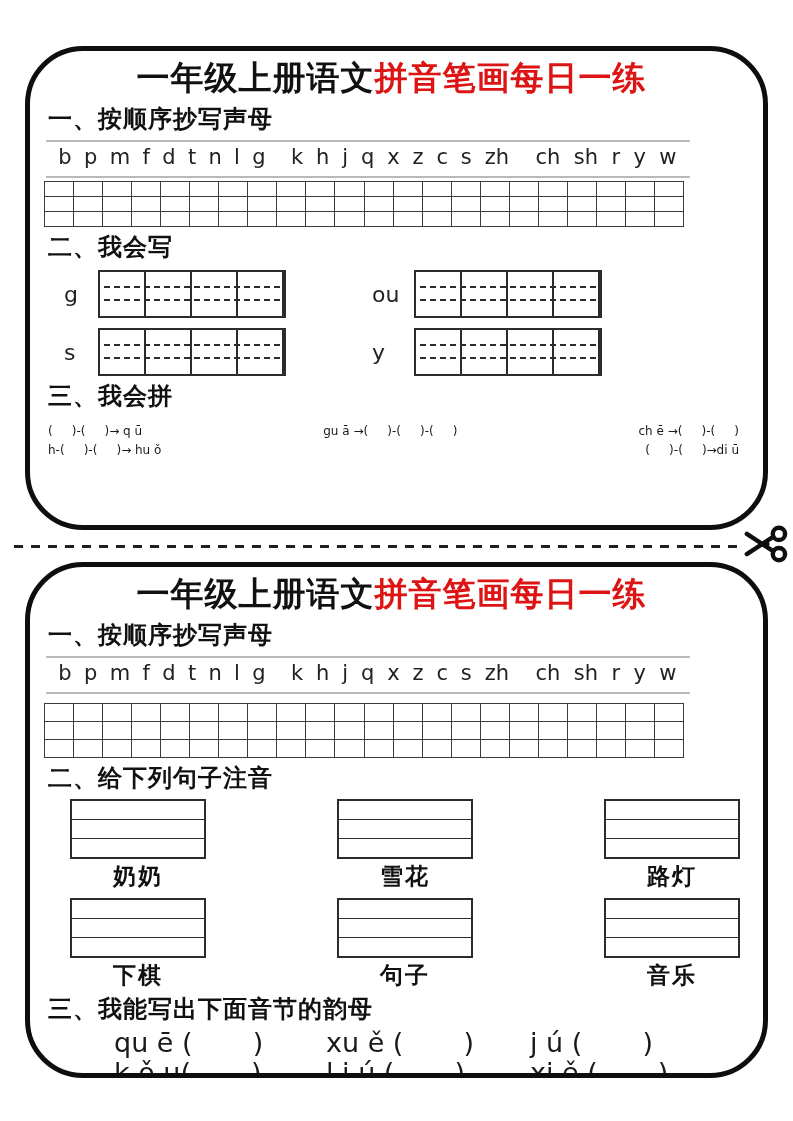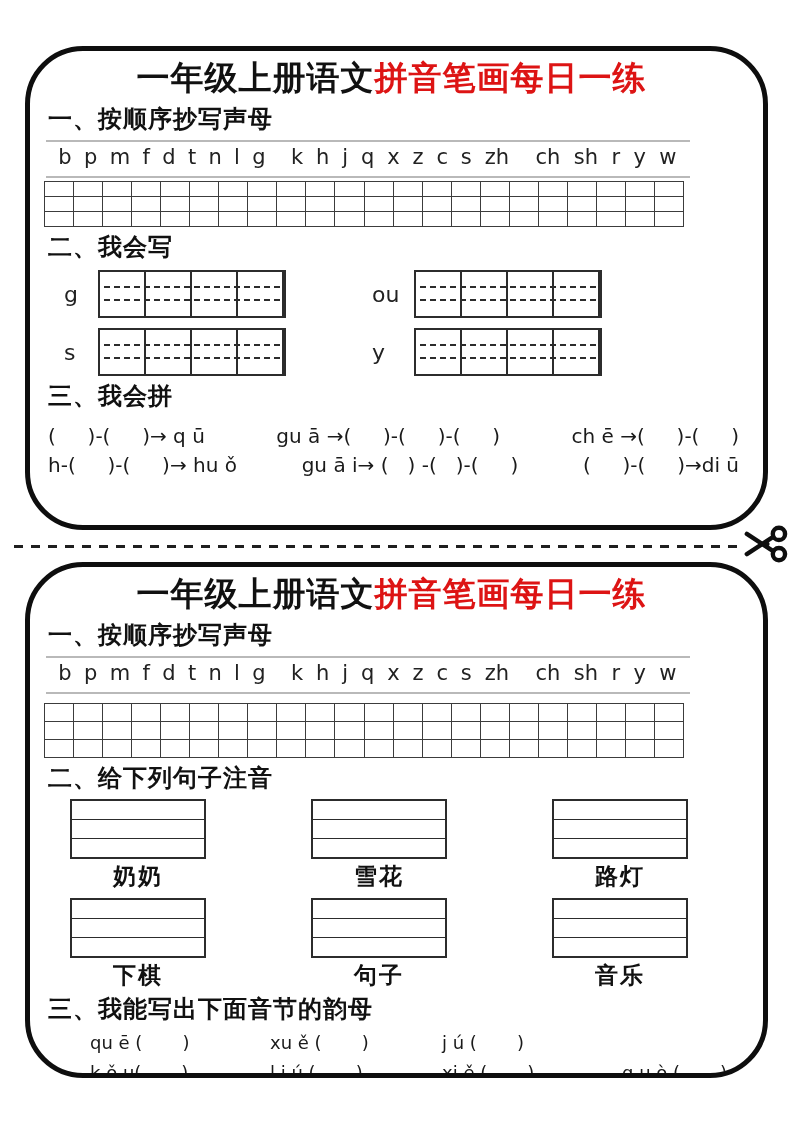--- a/index.html
+++ b/index.html
@@ -54,44 +54,44 @@
   .strip-cell{flex:1;border-right:2px solid #2c2c2c;}
   .strip-cell:last-child{border-right:none;}
   .dash{position:absolute;left:4px;right:4px;height:0;border-top:2px dashed #2c2c2c;}
   .dash-1{top:31%;}
   .dash-2{top:62%;}
   .pair-gap{margin-left:86px;}
 
   
   .pin-line{
     display:flex;justify-content:space-between;align-items:baseline;
-    margin:15px 2px 0 6px;font-size:20px;white-space:pre;color:#1a1a1a;
+    margin:15px 2px 0 6px;font-size:12px;white-space:pre;color:#1a1a1a;
   }
   .pin-line.second{margin-top:5px;}
 
   
   .divider{display:flex;align-items:center;height:32px;padding:0 4px 0 14px;}
   .divider-line{flex:1;height:3px;margin-right:4px;
     background:repeating-linear-gradient(90deg,#1f1f1f 0 9px,transparent 9px 17px);}
   .scissors{flex:0 0 auto;}
 
   
-  .word-row{display:flex;justify-content:space-between;width:618px;margin:8px 0 0 28px;}
+  .word-row{display:flex;justify-content:space-between;width:670px;margin:8px 0 0 28px;}
   .word-item{width:136px;}
   .pinyin-box{width:136px;height:60px;border:2px solid #2c2c2c;box-sizing:border-box;display:flex;flex-direction:column;}
   .pb-band{flex:1;border-bottom:1.5px solid #2c2c2c;}
   .pb-band:last-child{border-bottom:none;}
   .word-label{
     text-align:center;font-size:23px;font-weight:bold;margin-top:3px;line-height:28px;
     font-family:"DejaVu Serif","Liberation Serif",serif;letter-spacing:2px;
   }
 
   
-  .final-row{display:grid;grid-template-columns:180px 172px 180px auto;margin:6px 0 0 48px;
-    font-size:18px;white-space:pre;color:#1a1a1a;line-height:30px;}
+  .final-row{display:grid;grid-template-columns:180px 172px 180px auto;margin:6px 0 0 72px;
+    font-size:27px;white-space:pre;color:#1a1a1a;line-height:30px;gap:32px;}
   .final-row.second{margin-top:0;}
 </style>
 </head>
 <body>
 
 <div class="card card-top">
   <div class="sheet-title">
     <span>一年级上册语文</span><span style="color: rgb(221, 20, 20);">拼音笔画每日一练</span>
   </div>
 
@@ -244,21 +244,21 @@
       <div class="strip-cell"></div>
       <div class="strip-cell"></div>
       <div class="dash dash-1"></div>
       <div class="dash dash-2"></div>
     </div>
   </div>
 
   <div class="section-heading">三、我会拼</div>
 
   <div class="pin-line"><span class="pin-seg">(     )-(     )→ q ū</span><span class="pin-seg">gu ā →(     )-(     )-(     )</span><span class="pin-seg">ch ē →(     )-(     )</span></div>
-  <div class="pin-line second"><span class="pin-seg">h-(     )-(     )→ hu ǒ</span><span class="pin-seg">gu ā i→ (   ) -(   )-(     )</span><span class="pin-seg">(     )-(     )→di ū</span></div>
+  <div class="pin-line second"><span class="pin-seg">h-(     )-(     )→ hu ǒ</span><span class="pin-seg">(     )-(     )→di ū</span></div>
 </div>
 
 <div class="divider">
   <div class="divider-line"></div>
   <span class="scissors">
     <svg width="46" height="40" viewBox="0 0 48 40">
       <g fill="none" stroke="#0e0e0e" stroke-width="4.6" stroke-linecap="round">
         <circle cx="37.5" cy="9.5" r="6.4"></circle>
         <circle cx="37.5" cy="30.5" r="6.4"></circle>
         <path d="M31.5 12.5 L4 30.5"></path>

